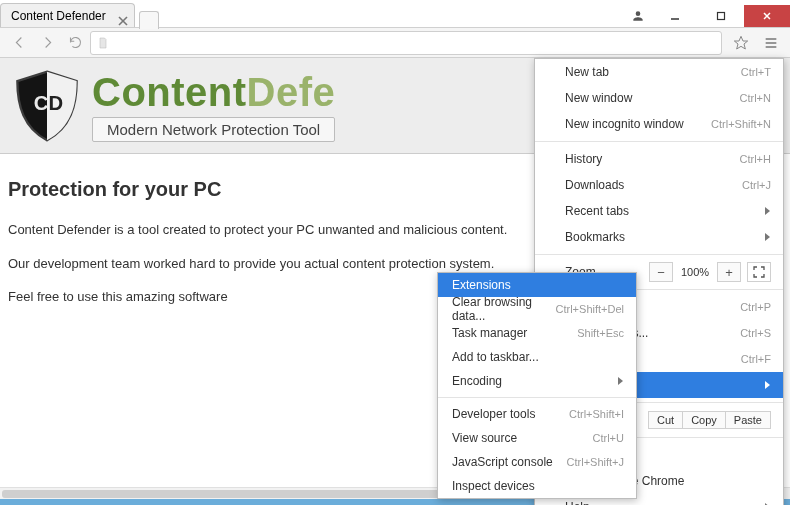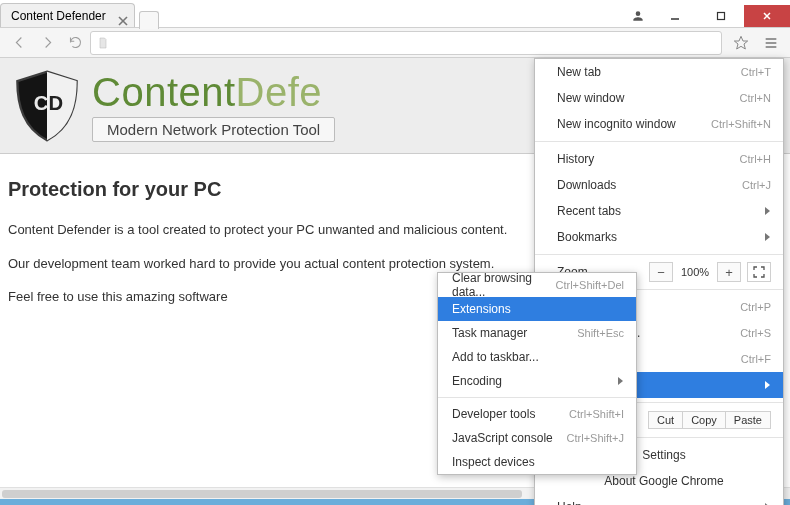--- a/index.html
+++ b/index.html
@@ -30,35 +30,35 @@
     .right-icons { display:flex; gap:4px; margin-left:4px;}
     .icon-btn { width: 26px; height: 24px; display:flex; align-items:center; justify-content:center;}
     .icon-btn svg { width:16px; height:16px; }
 
     
     .viewport { position: absolute; left: 0; right: 0; top: 58px; bottom: 6px; background:#fff; overflow:hidden; }
     .banner { height: 96px; background: #ededed; border-bottom: 1px solid #ccc; display:flex; align-items:center; padding-left: 8px; gap: 6px; }
     .logo { width: 78px; height: 78px; display:flex; align-items:center; justify-content:center;}
     .logo svg { width:78px; height:78px; }
     .brand { display:flex; flex-direction:column; }
-    .brand-line { font-size: 40px; font-weight: 400; letter-spacing: 0.5px; }
+    .brand-line { font-size: 40px; font-weight: 700; letter-spacing: 0.5px; }
     .b1 { color:#5f8a36; }
     .b2 { color:#9ab36b; }
     .tagline-box { background:#f7f7f7; border:1px solid #bcbcbc; border-radius:2px; padding: 3px 14px; font-size: 15px; color:#444; margin-top: 2px; width: fit-content; }
 
     .body-area { padding: 24px 8px 8px 8px; font-size: 13px; color:#333; position: relative; height: calc(100% - 96px);}
     .body-area h2 { font-size: 20px; font-weight: bold; margin-bottom: 20px;}
     .body-area p { margin-bottom: 16px; line-height: 1.35;}
 
     
     .watermark { position:absolute; right: 10px; bottom: 20px; color:#000; opacity:.05; font-size: 50px; font-style: italic; pointer-events: none; transform: rotate(-5deg);}
 
     
     .menu-main { position:absolute; top: 58px; right: 6px; width: 250px; background:#fff; border: 1px solid #bdbdbd; box-shadow: 1px 2px 8px rgba(0,0,0,.25); font-size: 12px; color:#333; z-index: 30;}
-    .menu-main .row { display:flex; align-items:center; height: 26px; padding: 0 12px 0 22px; justify-content: center;}
+    .menu-main .row { display:flex; align-items:center; height: 26px; padding: 0 12px 0 30px;}
     .menu-main .row span.shortcut { margin-left:auto; color:#9a9a9a; font-size:11px;}
     .menu-main .sep { height:1px; background:#e3e3e3; margin: 4px 0;}
     .menu-main .row.highlight { background:#2f7ee0; color:#fff;}
     .menu-main .arrow { margin-left:auto; }
     .menu-main .arrow svg {width:8px;height:8px; fill:#777;}
     .row.highlight .arrow svg { fill:#fff;}
     .zoom-row { justify-content:flex-start;}
     .zoom-ctl { margin-left:auto; display:flex; align-items:center; gap:0;}
     .zbtn { width:24px; height:20px; border:1px solid #d0d0d0; display:flex; align-items:center; justify-content:center; font-size:13px; color:#555; background:#fafafa;}
     .zpct { width:44px; text-align:center; font-size:11px;}
@@ -273,46 +273,50 @@
     <div class="row">
         <span>Help</span>
         <span class="arrow"><svg viewBox="0 0 8 8">
             <polygon points="2,0 7,4 2,8"></polygon>
           </svg></span>
       </div>
 
   </div>
 
   <div class="menu-sub">
+    <div class="srow highlight">
+        <span>Extensions</span>
+      </div>
     <div class="srow">
         <span>Clear browsing data...</span>
         <span class="shortcut">Ctrl+Shift+Del</span>
       </div>
-    <div class="srow highlight">
-        <span>Extensions</span>
-      </div>
     <div class="srow">
         <span>Task manager</span>
         <span class="shortcut">Shift+Esc</span>
       </div>
     <div class="srow">
         <span>Add to taskbar...</span>
       </div>
     <div class="srow">
         <span>Encoding</span>
         <span class="sarrow"><svg viewBox="0 0 8 8">
             <polygon points="2,0 7,4 2,8"></polygon>
           </svg></span>
       </div>
     <div class="sep"></div>
     <div class="srow">
         <span>Developer tools</span>
         <span class="shortcut">Ctrl+Shift+I</span>
       </div>
     <div class="srow">
+        <span>View source</span>
+        <span class="shortcut">Ctrl+U</span>
+      </div>
+    <div class="srow">
         <span>JavaScript console</span>
         <span class="shortcut">Ctrl+Shift+J</span>
       </div>
     <div class="srow">
         <span>Inspect devices</span>
       </div>
   </div>
 
 </div>
 

